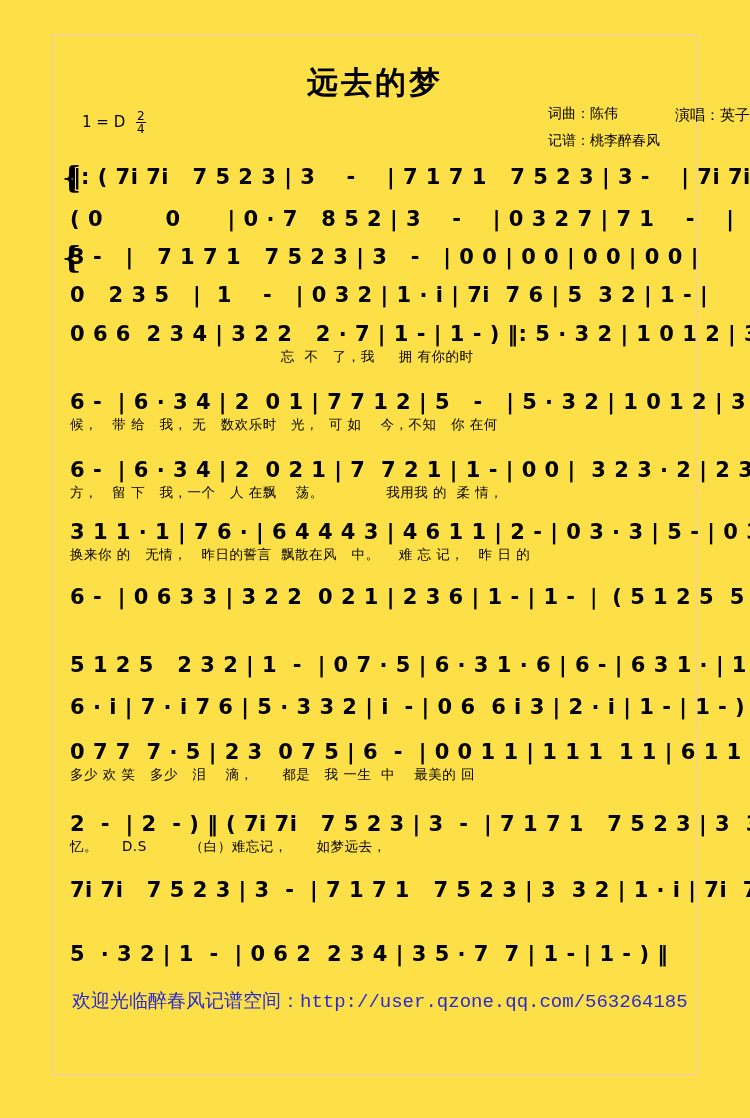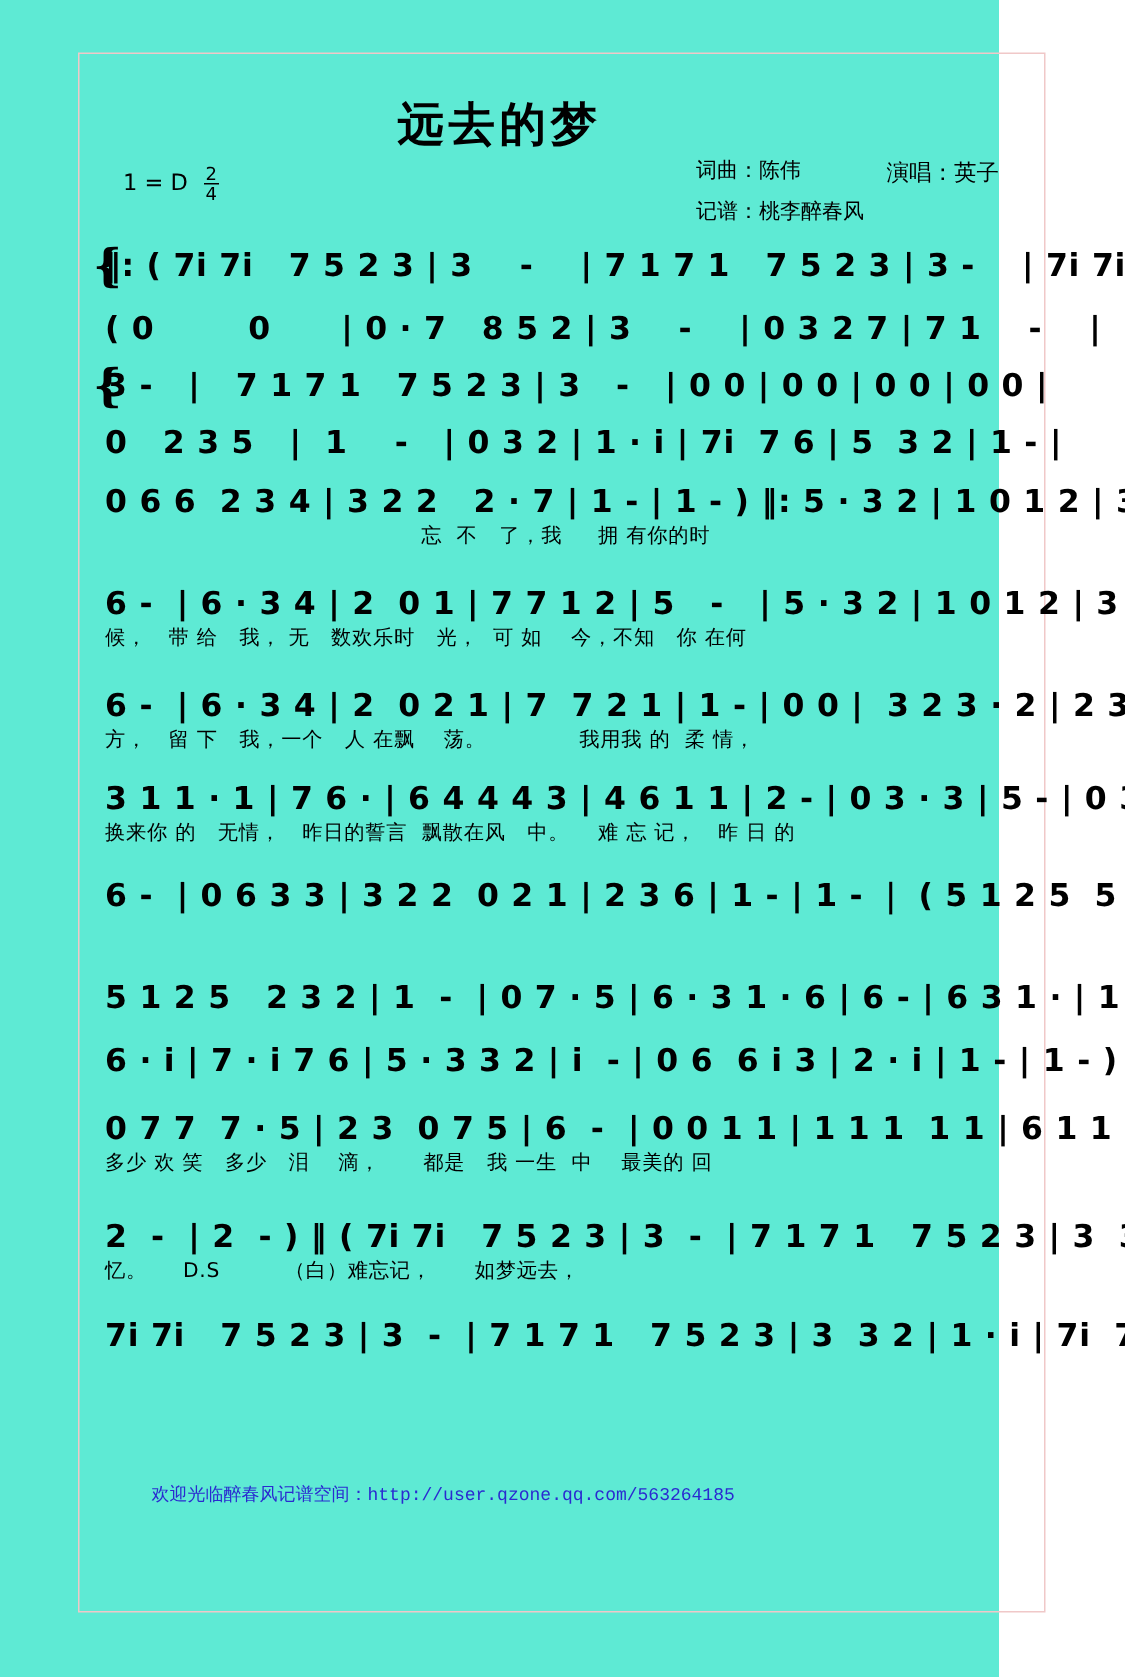--- a/index.html
+++ b/index.html
@@ -10,23 +10,23 @@
   body {
     width: 750px;
     height: 1118px;
     font-family: "Liberation Serif", serif;
     position: relative;
     overflow: hidden;
   }
   .page {
     position: absolute;
     left: 0; top: 0;
-    width: 666px;
+    width: 750px;
     height: 1118px;
-    background: #5eead4;
+    background: #fde047;
   }
   .sheet-border {
     position: absolute;
     left: 52px;
     top: 35px;
     width: 645px;
     height: 1040px;
     border: 1px solid #f0c8c8;
     box-sizing: border-box;
   }
@@ -97,24 +97,23 @@
     margin-top: 2px;
     letter-spacing: 0.5px;
   }
   .lyrics.small {
     font-size: 12px;
   }
   .footer {
     position: absolute;
     left: 72px;
     top: 988px;
-    font-size: 12px;
+    font-size: 19px;
     color: #2a2ad0;
     font-family: "Liberation Mono", monospace;
-    margin-left: 29px;
   }
   .barleft {
     position: absolute;
     font-size: 30px;
     font-weight: bold;
     font-family: "DejaVu Serif", serif;
   }
 </style>
 </head>
 <body>
@@ -195,15 +194,18 @@
 
   <div class="stave" style="top:812px;">
     <div class="notes">2  -  | 2  - ) ‖ ( 7i 7i   7 5 2 3 | 3  -  | 7 1 7 1   7 5 2 3 | 3  3 2 | 1 · i | 7i  7 6 |</div>
     <div class="lyrics">忆。     D.S         （白）难忘记，      如梦远去，</div>
   </div>
 
   <div class="stave" style="top:878px;">
     <div class="notes">7i 7i   7 5 2 3 | 3  -  | 7 1 7 1   7 5 2 3 | 3  3 2 | 1 · i | 7i  7 6 |</div>
   </div>
 
+  <div class="stave" style="top:942px;">
+    <div class="notes">5  · 3 2 | 1  -  | 0 6 2  2 3 4 | 3 5 · 7  7 | 1 - | 1 - ) ‖</div>
+  </div>
 
   <div class="footer">欢迎光临醉春风记谱空间：http://user.qzone.qq.com/563264185</div>
 </div>
 
 </body></html>

